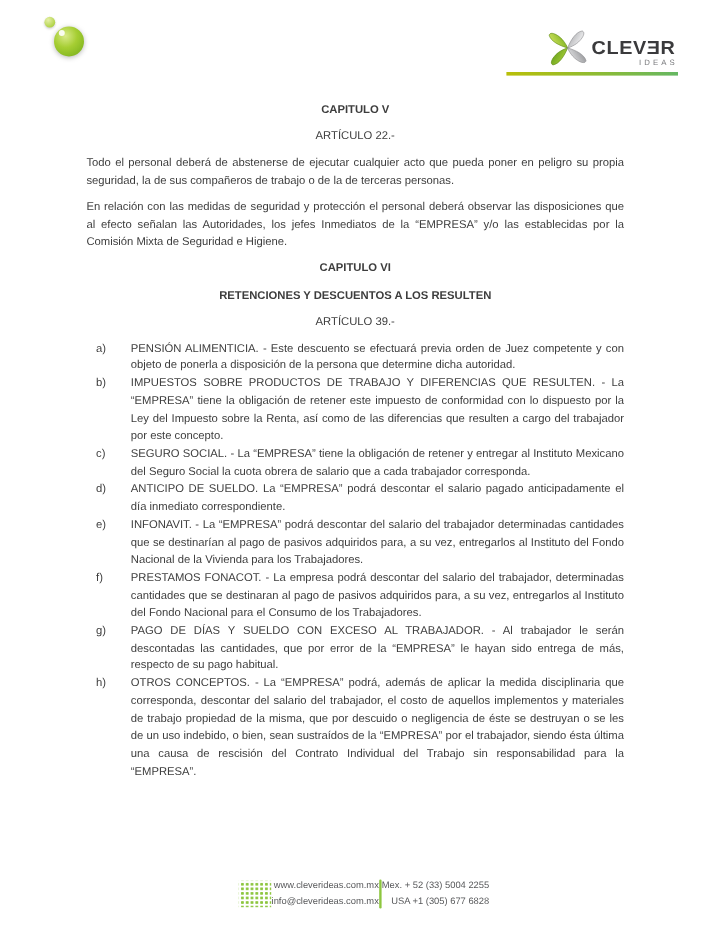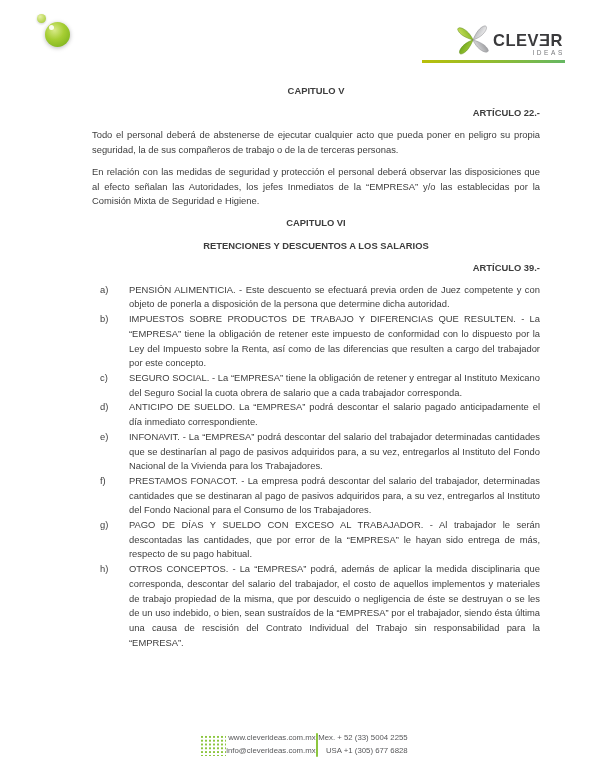--- a/index.html
+++ b/index.html
@@ -28,25 +28,25 @@
   .brand-text{display:flex;flex-direction:column;align-items:flex-end;margin-left:1px;}
   .brand-name{
     font-size:16.5px;font-weight:bold;color:#3a3a3c;letter-spacing:0.5px;line-height:15px;
     transform:scaleY(0.95);transform-origin:bottom left;white-space:nowrap;
   }
   .brand-tagline{font-size:6.5px;letter-spacing:2.6px;color:#77787b;margin-top:1px;margin-right:-2px;}
   .brand-line{margin-top:4px;height:2.5px;background:linear-gradient(90deg,#b9bf09 0%,#8cbb35 55%,#65b763 100%);}
   .brand-icon{display:block;margin-bottom:-6px;}
   
   .content{
-    position:absolute;left:92px;top:84px;width:448px;
+    position:absolute;left:72px;top:84px;width:448px;
     font-size:9.4px;line-height:14.7px;text-align:justify;
   }
   .h-center{text-align:center;font-weight:bold;margin:0 0 7.4px 0;}
-  .art-h{font-weight:bold;text-align:right;margin:0 0 7.4px 0;}
+  .art-h{font-weight:normal;text-align:center;margin:0 0 7.4px 0;}
   .para{margin:0 0 7.4px 0;}
   .list{margin:0;}
   .item{position:relative;padding-left:37px;text-align:justify;}
   .item .marker{position:absolute;left:8px;top:0;}
   .item .itext{display:block;}
   
   .footer{
     position:absolute;left:0;right:0;top:732px;
     display:flex;justify-content:center;align-items:center;
   }
@@ -103,21 +103,21 @@
 
   <div class="content">
     <div class="h-center">CAPITULO V</div>
 
     <div class="art-h">ARTÍCULO 22.-</div>
     <p class="para">Todo el personal deberá de abstenerse de ejecutar cualquier acto que pueda poner en peligro su propia seguridad, la de sus compañeros de trabajo o de la de terceras personas.</p>
 
     <p class="para">En relación con las medidas de seguridad y protección el personal deberá observar las disposiciones que al efecto señalan las Autoridades, los jefes Inmediatos de la “EMPRESA” y/o las establecidas por la Comisión Mixta de Seguridad e Higiene.</p>
 
     <div class="h-center">CAPITULO VI</div>
-    <div class="h-center">RETENCIONES Y DESCUENTOS A LOS SALARIOS</div>
+    <div class="h-center">RETENCIONES Y DESCUENTOS A LOS RESULTEN</div>
 
     <div class="art-h">ARTÍCULO 39.-</div>
 
     <div class="list">
       <div class="item">
         <span class="marker">a)</span>
         <span class="itext">PENSIÓN ALIMENTICIA. - Este descuento se efectuará previa orden de Juez competente y con objeto de ponerla a disposición de la persona que determine dicha autoridad.</span>
       </div>
       <div class="item">
         <span class="marker">b)</span>

